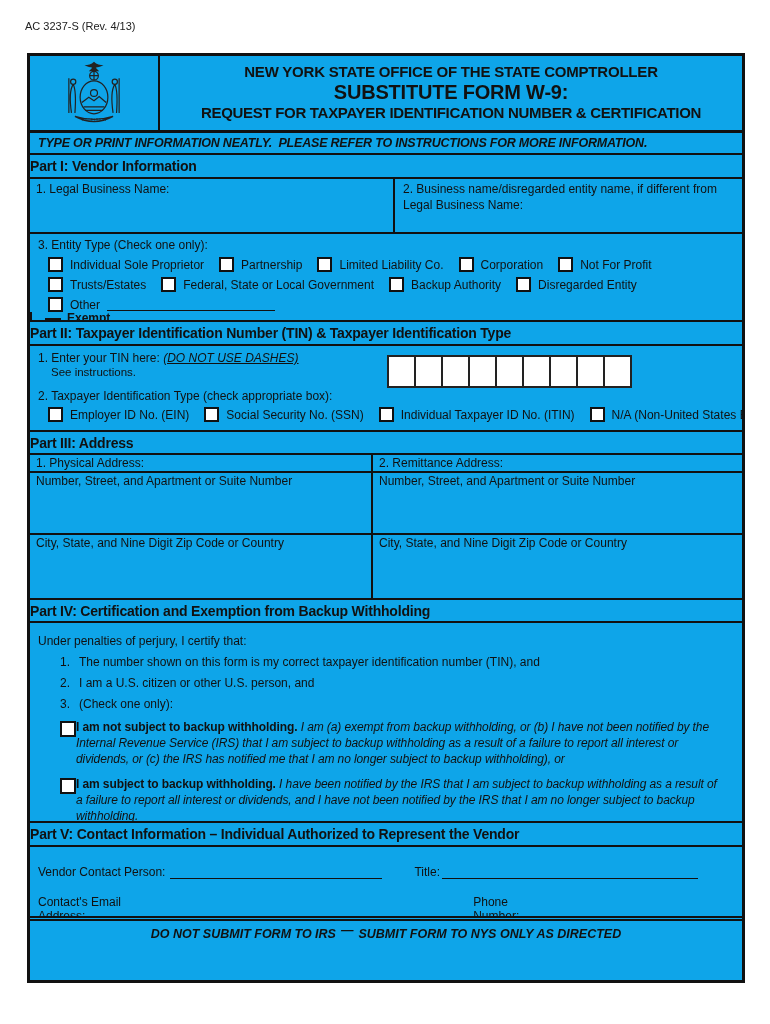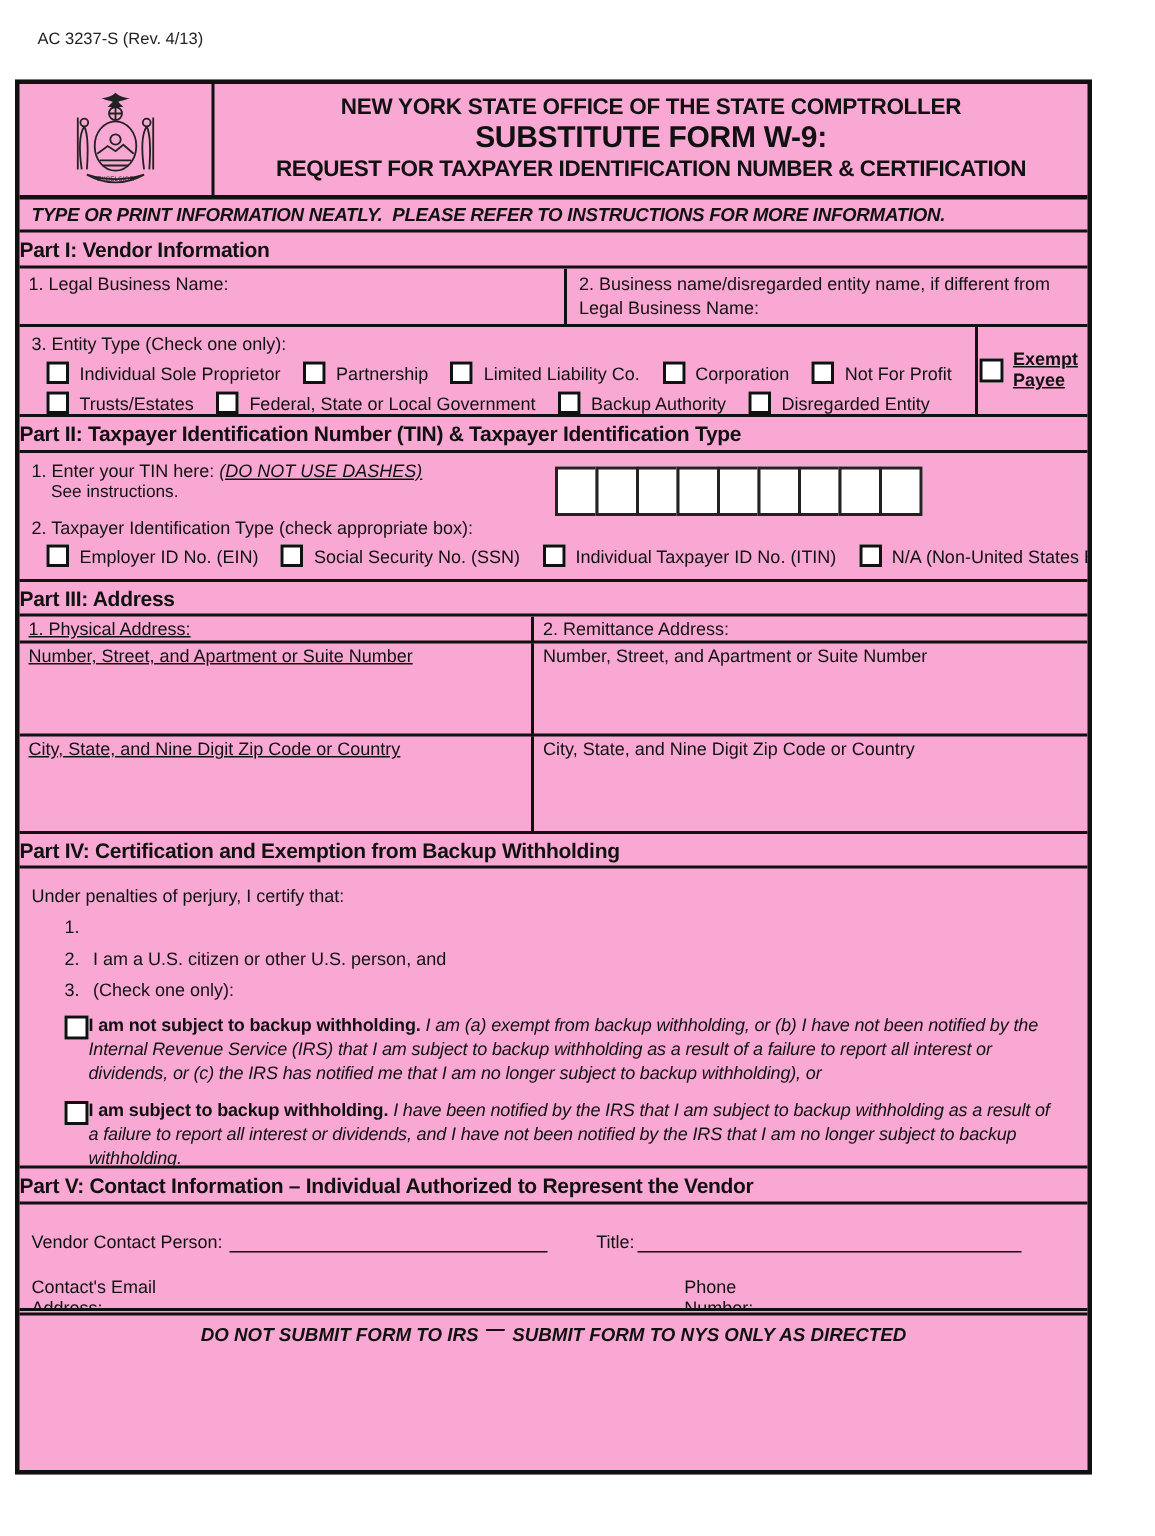--- a/index.html
+++ b/index.html
@@ -3,59 +3,59 @@
 <meta charset="utf-8">
 <style>
   * { margin:0; padding:0; box-sizing:border-box; }
   html,body { background:#fff; }
   body {
     width:770px; height:1024px; position:relative;
     font-family:"Liberation Sans", sans-serif; color:#111;
   }
   .form-no { position:absolute; left:25px; top:20px; font-size:11px; color:#222; }
   .formbox {
-    position:absolute; left:10px; top:53px; width:718px; height:930px;
-    border:3px solid #111; background:#f9a8d4;
+    position:absolute; left:27px; top:53px; width:718px; height:930px;
+    border:3px solid #111; background:#0ea5e9;
   }
   .sec { border-bottom:2px solid #111; overflow:hidden; position:relative; }
   
   .header-row { display:flex; height:77px; border-bottom:3px solid #111; }
   .seal-cell { width:130px; border-right:2px solid #111; display:flex; align-items:center; justify-content:center; }
   .title-cell { flex:1; text-align:center; padding-top:7px; }
   .t1 { font-size:15px; font-weight:bold; letter-spacing:-0.2px; }
   .t2 { font-size:20px; font-weight:bold; margin-top:1px; letter-spacing:-0.2px; }
   .t3 { font-size:15px; font-weight:bold; letter-spacing:-0.3px; }
   .instr { height:22px; font-size:12.5px; font-weight:bold; font-style:italic; padding:3px 0 0 8px; white-space:pre-wrap; letter-spacing:-0.2px; }
   .part-hdr { font-size:14px; font-weight:bold; padding:3px 0 0 0; letter-spacing:-0.2px; }
   .h24 { height:24px; } .h23 { height:23px; }
   
-  .name-row { display:flex; height:39px; }
+  .name-row { display:flex; height:55px; }
   .name-row .lcell { width:365px; border-right:2px solid #111; padding:3px 6px; font-size:12px; }
   .name-row .rcell { flex:1; padding:3px 8px; font-size:12px; line-height:1.3; }
-  .entity-row { display:flex; height:60px; }
+  .entity-row { display:flex; height:88px;flex-direction:column; }
   .entity-main { flex:1; padding:4px 0 0 8px; font-size:12px; }
   .cb { display:inline-block; width:15px; height:15px; border:2px solid #111; background:#fff; flex:none; }
   .cbi { display:inline-flex; align-items:center; gap:7px; margin-right:15px; font-size:12px; white-space:nowrap; }
   .cb-row { margin-top:5px; margin-left:10px; display:flex; align-items:center; }
   .uline { display:inline-block; height:13px; border-bottom:1.5px solid #111; }
   .exempt-cell { width:98px; border-left:2px solid #111; display:flex; align-items:center; justify-content:center; gap:6px; }
   .exempt-label { font-weight:bold; font-size:12px; width:48px; line-height:1.15;text-decoration:underline; }
   
   .part2-body { height:86px; padding:5px 0 0 8px; font-size:12px; }
   .tin-line .it { font-style:italic;text-decoration:underline; }
   .tin-note { margin-left:13px; margin-top:1px; font-size:11.5px; }
   .tin-boxes { position:absolute; left:357px; top:9px; display:flex; }
   .tin-box { width:29px; height:33px; border:2px solid #222; margin-left:-2px; background:#fff; }
   .tin-box:first-child { margin-left:0; }
   .tid-line { margin-top:11px; }
   .part2-body .cb-row { margin-left:10px; margin-top:4px; }
   
   .addr-grid { display:grid; grid-template-columns:343px 1fr; grid-template-rows:18px 62px 63px; }
   .addr-grid > div { padding:1px 6px; font-size:12px; }
-  .acol1 { border-right:2px solid #111;text-decoration:underline; }
+  .acol1 { border-right:2px solid #111; }
   .arow-b { border-bottom:2px solid #111; }
   
   .part4-body { height:200px; padding:0 8px; font-size:12px; }
   .p4-intro { margin-top:11px; }
   .p4-item { margin-top:7px; margin-left:22px; display:flex; }
   .p4-item .num { width:19px; flex:none; }
   .opt { display:flex; margin-top:9px; margin-left:22px; gap:0; }
   .opt .cb { margin-top:1px; }
   .opt .txt { width:648px; line-height:1.33; letter-spacing:-0.1px; }
   .opt .lead { font-weight:bold; }
@@ -224,20 +224,21 @@
     <div class="acol1"><span>City, State, and Nine Digit Zip Code or Country</span></div>
     <div><span>City, State, and Nine Digit Zip Code or Country</span></div>
   </div>
 
   <div class="sec part-hdr h23">Part IV: Certification and Exemption from Backup Withholding</div>
 
   <div class="sec part4-body">
     <div class="p4-intro">Under penalties of perjury, I certify that:</div>
     <div class="p4-item">
         <span class="num">1.</span>
+        <span>The number shown on this form is my correct taxpayer identification number (TIN), and</span>
       </div>
     <div class="p4-item">
         <span class="num">2.</span>
         <span>I am a U.S. citizen or other U.S. person, and</span>
       </div>
     <div class="p4-item">
         <span class="num">3.</span>
         <span>(Check one only):</span>
       </div>
 

